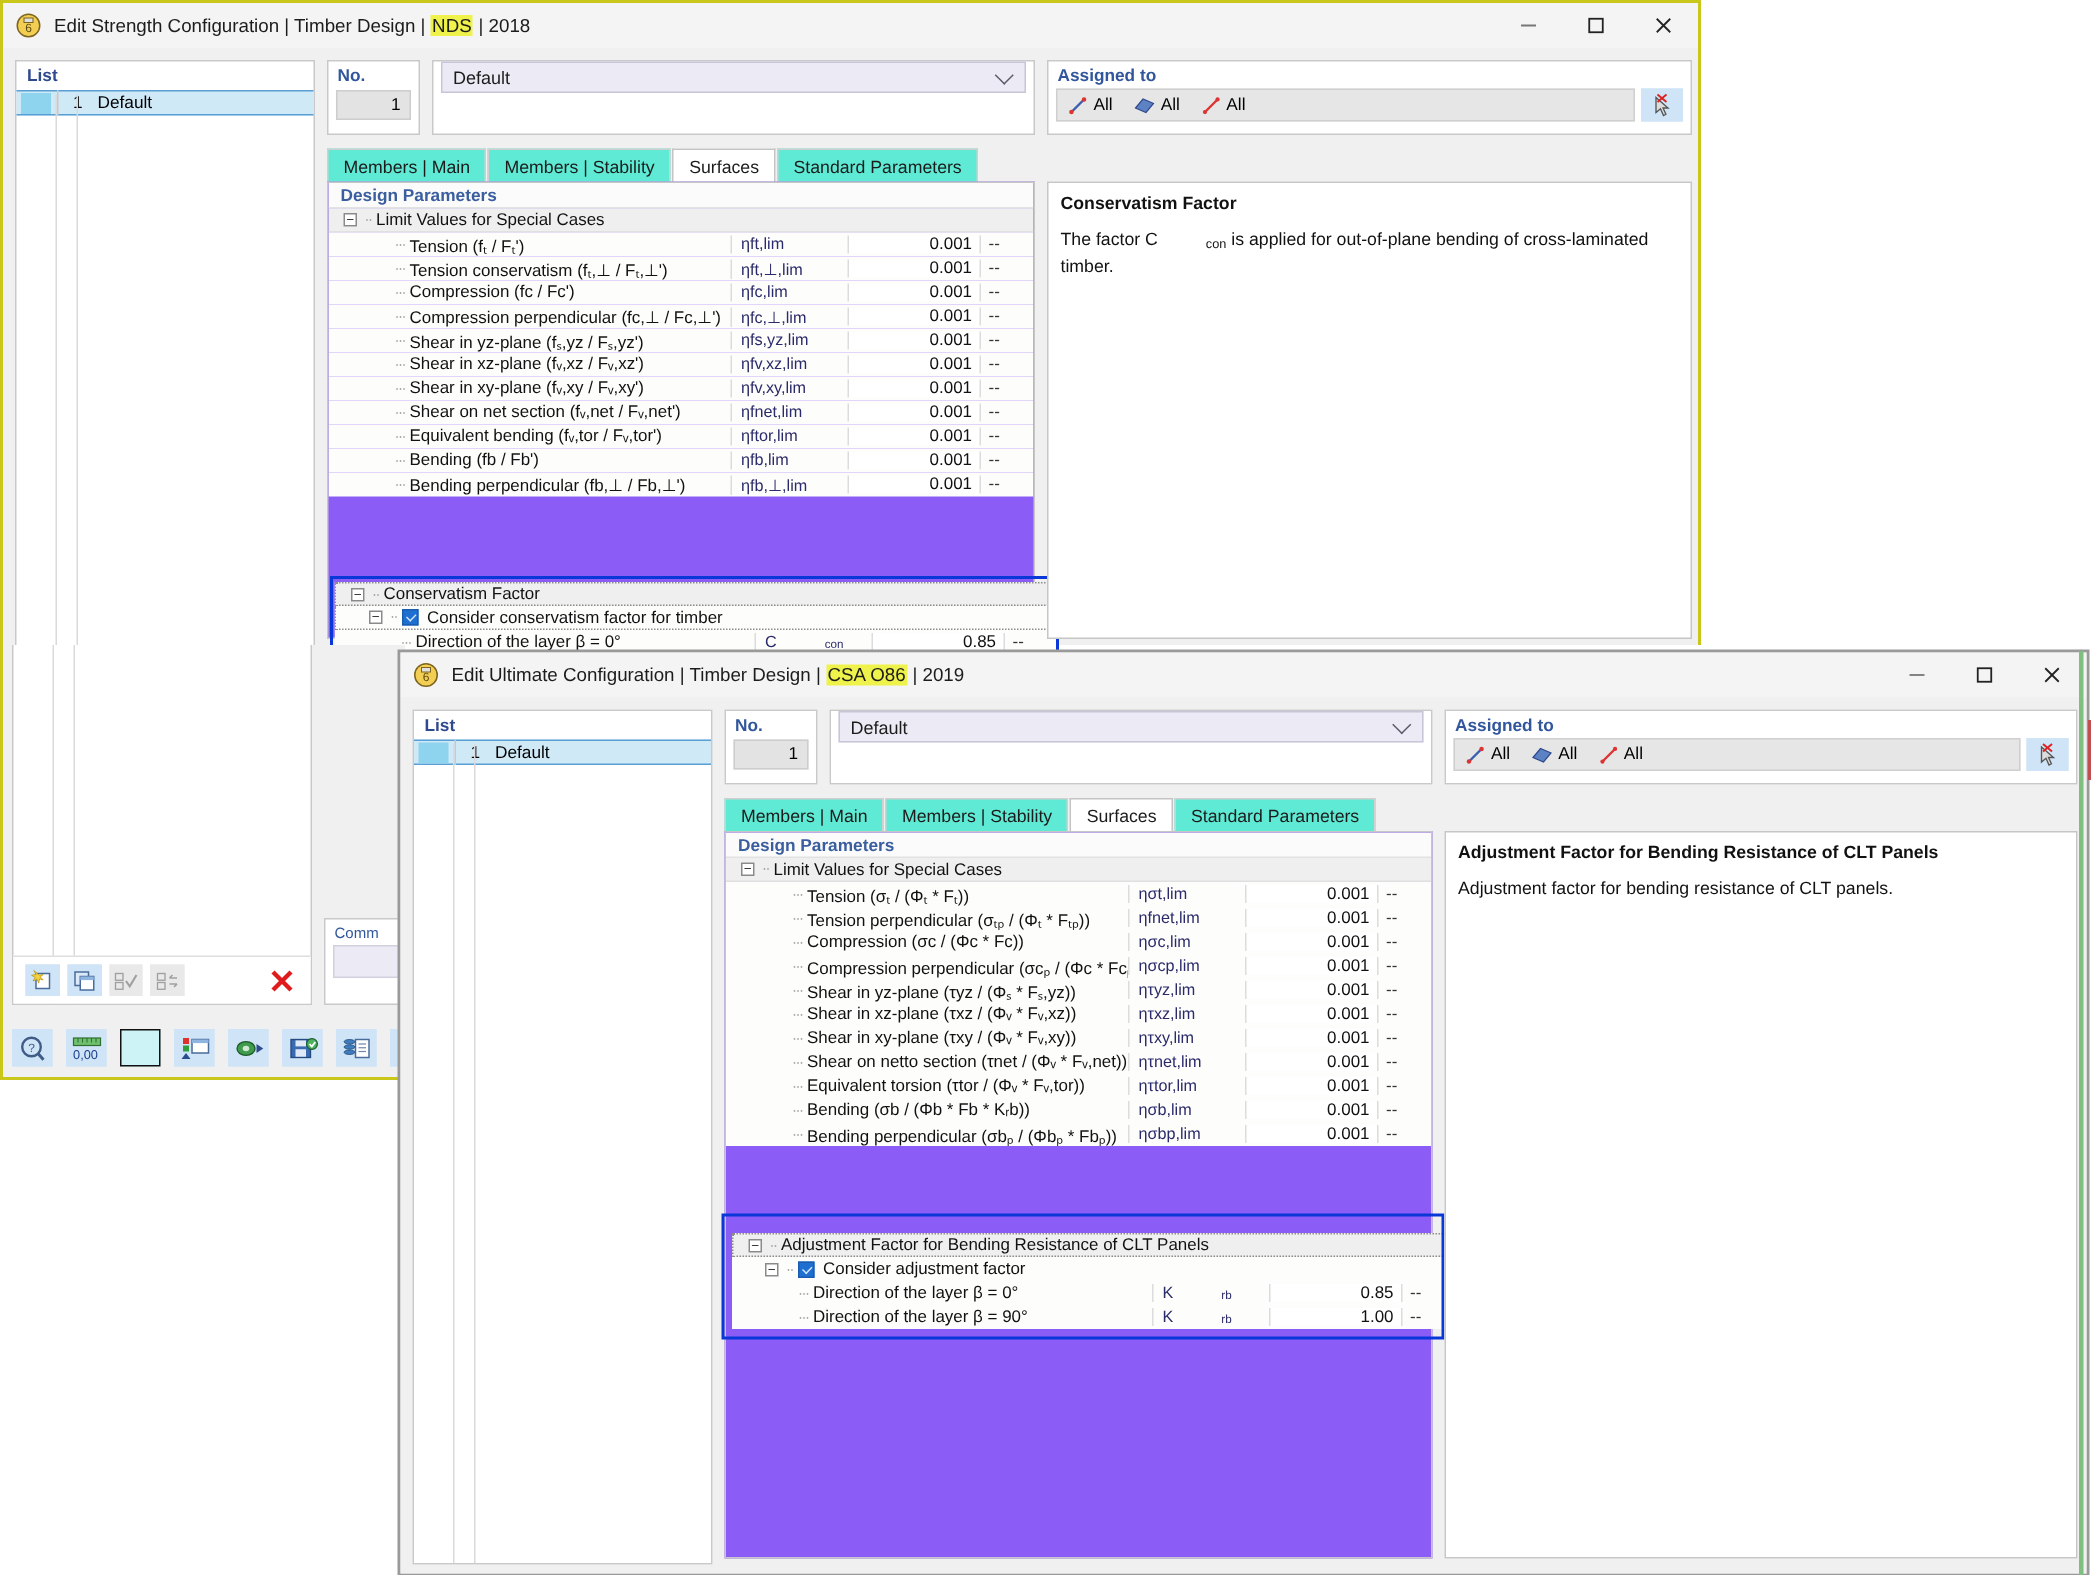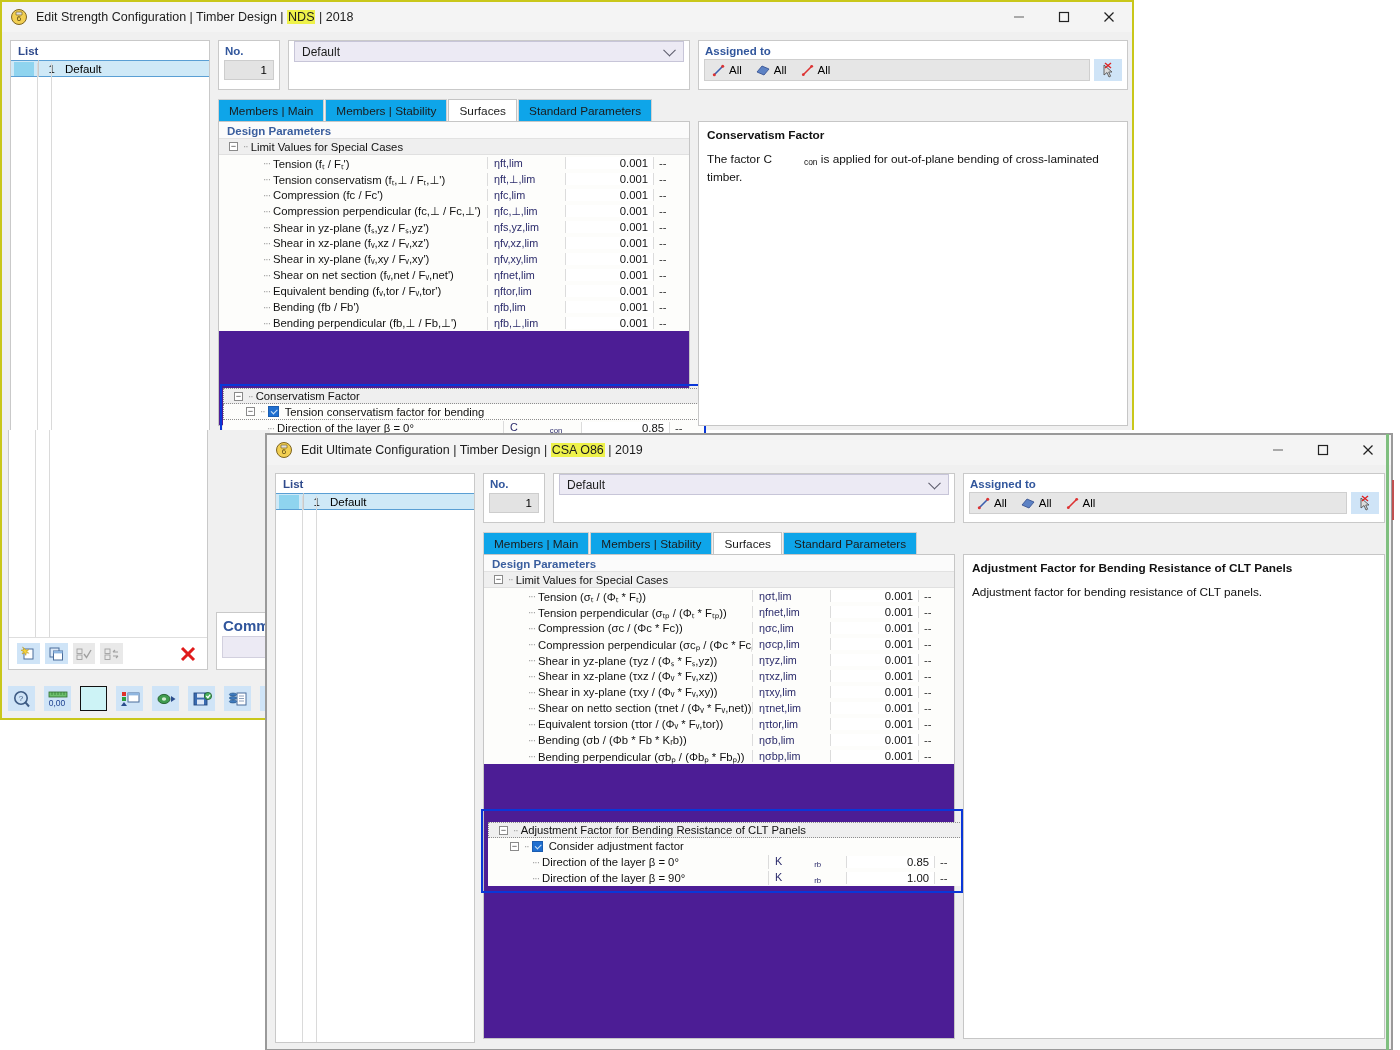--- a/index.html
+++ b/index.html
@@ -86,29 +86,29 @@
   }
   .assigned-item { display: flex; align-items: center; gap: 4px; }
   .assign-btn {
     background: #cfe4f7; border: 1px solid #cfe4f7;
     display: flex; align-items: center; justify-content: center;
   }
 
   
   .tabs { display: flex; align-items: flex-end; position: absolute; }
   .tab {
-    font-size: 11.8px; color: #1b1b1b; background: #0ea5e9;
+    font-size: 11.8px; color: #1b1b1b; background: #5eead4;
     border: 1px solid #d0d0d0; border-bottom: none;
     padding: 5px 10px 5px 10px; height: 23px; line-height: 13px;
     margin-right: 1px; white-space: nowrap;
   }
   .tab.active { background: #ffffff; border-color: #c4c4c4; }
 
   
-  .tree-panel { background: #4c1d95; border: 1px solid #c6c6c6; position: absolute; overflow: hidden; }
+  .tree-panel { background: #8b5cf6; border: 1px solid #c6c6c6; position: absolute; overflow: hidden; }
   .tree-title {
     font-size: 11.5px; font-weight: bold; color: #3a5e9e;
     background: #fbfbfb; border-bottom: 1px solid #e2e2e2;
     padding: 3px 0 3px 8px; height: 17px;
   }
   .trow { display: flex; height: 16px; align-items: center; font-size: 11.3px; color:#111; }
   .trow.group { background: #efefef; border-bottom: 1px solid #e0e0e0; }
   .trow.alt { background: #fcfcfa; }
   .t-label { flex: 1; display: flex; align-items: center; overflow: hidden; white-space: nowrap; }
   .t-sym   { width: 78px; border-left: 1px solid #dcdcdc; padding-left: 6px; font-size: 10.8px; color: #2b2b6b; white-space: nowrap; }
@@ -150,21 +150,21 @@
   .tb-btn.plain { background: transparent; border-color: transparent; }
 
   .cmd-bar { position: absolute; display: flex; gap: 9px; align-items: center; }
   .cmd-btn {
     width: 27px; height: 25px; background:#cfe4f7; border:1px solid #cfe4f7;
     display:flex; align-items:center; justify-content:center; position:relative;
   }
   .cmd-btn.swatch { background:#cdf3f6; border:1.5px solid #111; }
 
   .comment-box { position:absolute; background:#fff; }
-  .comment-lbl { font-size:15px; font-weight:bold; color:#31569c; }
+  .comment-lbl { font-size:10px; font-weight:normal; color:#31569c; }
   .comment-field { background:#eceaf4; border:1px solid #d2d0de; }
   .edge-strip { position:absolute; }
 </style>
 </head>
 <body>
 
 <div class="page">
 
   <div class="window win-border-yellow" style="left:0; top:0; width:1134px; height:430px;">
 
@@ -389,21 +389,21 @@
             <span class="expander">−</span>
             <span class="dash-lead">··</span>
             <span>Conservatism Factor</span>
           </span>
         </div>
         <div class="trow alt" style="border:1px dotted #8d8d8d; border-top:none; background:#fdfdfb;">
           <span class="t-label indent-2">
             <span class="expander">−</span>
             <span class="dash-lead">··</span>
             <span class="tick-v"></span>
-            <span>Tension conservatism factor for bending</span>
+            <span>Consider conservatism factor for timber</span>
           </span>
           <span class="t-sym" style="background:#fff;"></span>
           <span class="t-val" style="background:#fff;"></span>
           <span class="t-unit" style="background:#fff;"></span>
         </div>
         <div class="trow alt" style="background:#fdfdfb;">
           <span class="t-label indent-3">
               <span class="dash-lead">···</span>
             <span>Direction of the layer β = 0°</span>
             </span>

